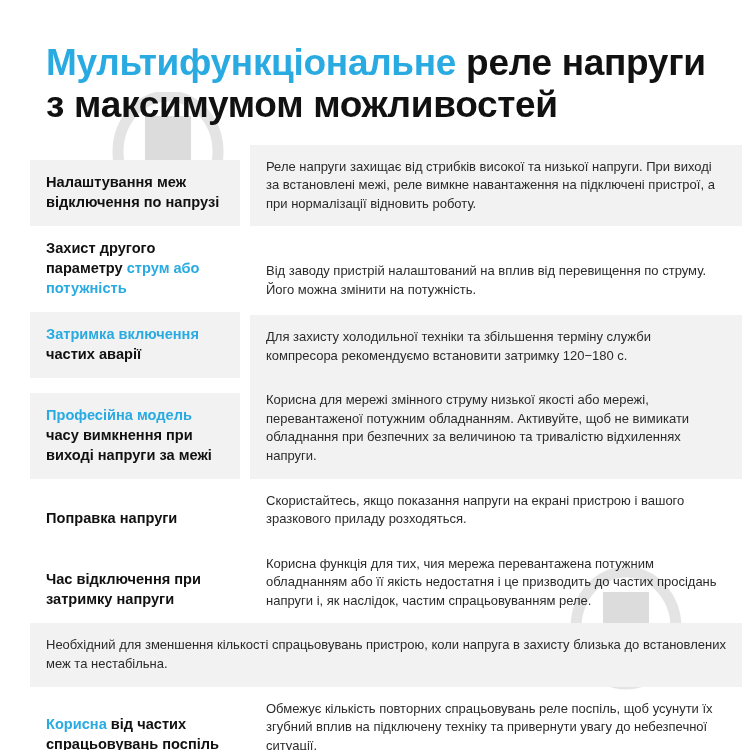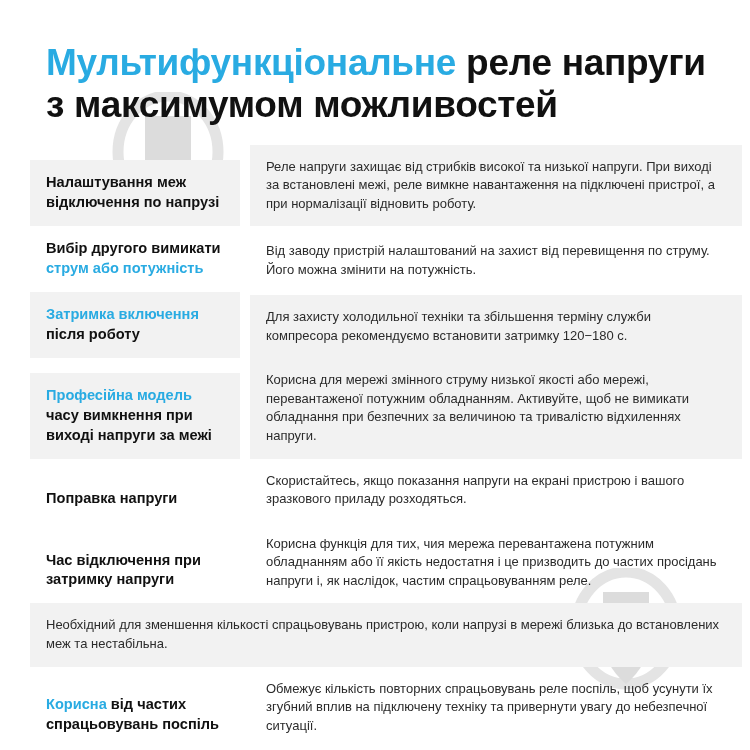--- a/index.html
+++ b/index.html
@@ -119,41 +119,41 @@
       <span>з максимумом можливостей</span>
     </h1>
   </div>
 
   <div class="spec-table" id="spec-table">
       <div class="spec-row shaded">
         <div class="cell-left"><span class="nb">Налаштування меж відключення по напрузі</span></div>
         <div class="cell-right">Реле напруги захищає від стрибків високої та низької напруги. При виході за встановлені межі, реле вимкне навантаження на підключені пристрої, а при нормалізації відновить роботу.</div>
       </div>
       <div class="spec-row">
-        <div class="cell-left"><span class="nb">Вибір другого вимикати</span> <span class="hl">струм або потужність</span></div>
-        <div class="cell-right">Від заводу пристрій налаштований на захист від перевищення по струму. Його можна змінити на потужність.</div>
+        <div class="cell-left"><span class="nb">Захист другого параметру</span> <span class="hl">струм або потужність</span></div>
+        <div class="cell-right">Від заводу пристрій налаштований на вплив від перевищення по струму. Його можна змінити на потужність.</div>
       </div>
       <div class="spec-row shaded">
-        <div class="cell-left"><span class="hl">Затримка включення</span> <span class="nb">після роботу</span></div>
+        <div class="cell-left"><span class="hl">Затримка включення</span> <span class="nb">частих аварії</span></div>
         <div class="cell-right">Для захисту холодильної техніки та збільшення терміну служби компресора рекомендуємо встановити затримку 120−180 с.</div>
       </div>
       <div class="spec-row shaded">
         <div class="cell-left"><span class="hl">Професійна модель</span> <span class="nb">часу вимкнення при виході напруги за межі</span></div>
         <div class="cell-right">Корисна для мережі змінного струму низької якості або мережі, перевантаженої потужним обладнанням. Активуйте, щоб не вимикати обладнання при безпечних за величиною та тривалістю відхиленнях напруги.</div>
       </div>
       <div class="spec-row">
         <div class="cell-left"><span class="nb">Поправка напруги</span></div>
         <div class="cell-right">Скористайтесь, якщо показання напруги на екрані пристрою і вашого зразкового приладу розходяться.</div>
       </div>
       <div class="spec-row">
         <div class="cell-left"><span class="nb">Час відключення при затримку напруги</span></div>
         <div class="cell-right">Корисна функція для тих, чия мережа перевантажена потужним обладнанням або її якість недостатня і це призводить до частих просідань напруги і, як наслідок, частим спрацьовуванням реле.</div>
       </div>
       <div class="spec-row shaded">
-        <div class="cell-right">Необхідний для зменшення кількості спрацьовувань пристрою, коли напрузі в мережі близька до встановлених меж та нестабільна.</div>
+        <div class="cell-right">Необхідний для зменшення кількості спрацьовувань пристрою, коли напруга в захисту близька до встановлених меж та нестабільна.</div>
       </div>
       <div class="spec-row">
         <div class="cell-left"><span class="hl">Корисна</span> <span class="nb">від частих спрацьовувань поспіль</span></div>
         <div class="cell-right">Обмежує кількість повторних спрацьовувань реле поспіль, щоб усунути їх згубний вплив на підключену техніку та привернути увагу до небезпечної ситуації.</div>
       </div>
     </div>
 
 </div>
 
 </body></html>

